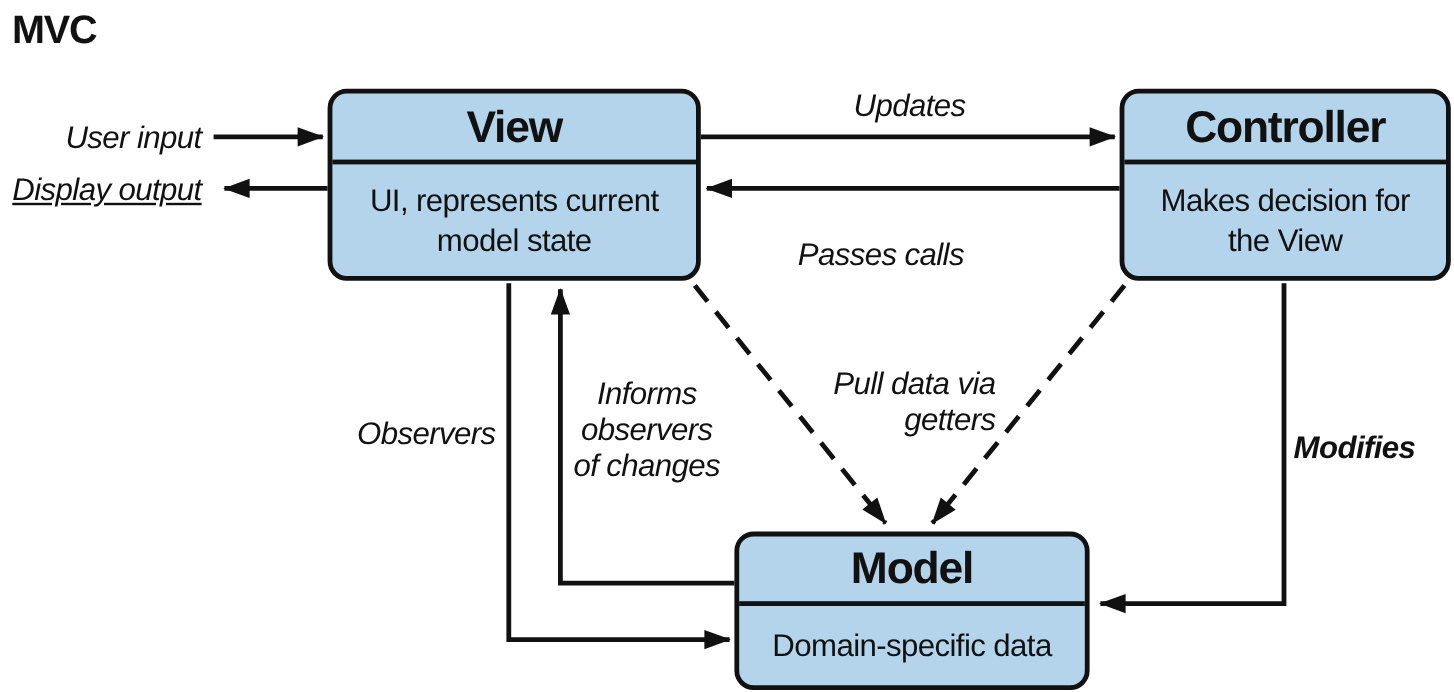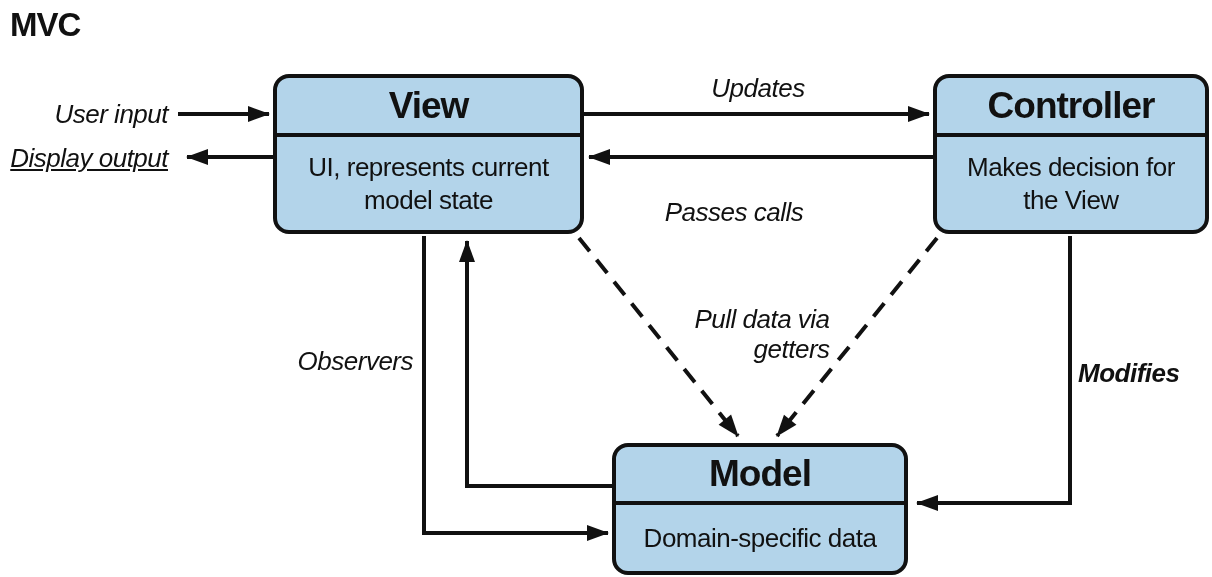--- a/index.html
+++ b/index.html
@@ -122,19 +122,22 @@
   <div class="edge-label vcenter" style="right:1044px; top:114px; text-align:center;">User input</div>
 
   <div class="edge-label vcenter" style="right:1044px; top:158px; text-align:left;text-decoration:underline;">Display output</div>
 
   <div class="edge-label ccenter" style="left:758px; top:88px;">Updates</div>
 
   <div class="edge-label ccenter" style="left:734px; top:180px;margin-top:32px;">Passes calls</div>
 
   <div class="edge-label vcenter" style="right:799px; top:361px; text-align:right;">Observers</div>
 
+  <div class="edge-label multiline ccenter" style="left:539px; top:358px;">Informs
+observers
+of changes</div>
 
   <div class="edge-label multiline ccenter" style="left:762px; top:334px;text-align:right;">Pull data via
 getters</div>
 
   <div class="edge-label vcenter" style="left:1078px; top:373px;font-weight:bold;">Modifies</div>
 
 </div>
 
 </body></html>

